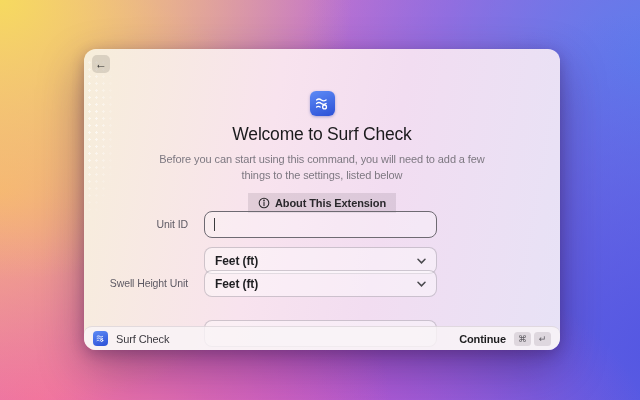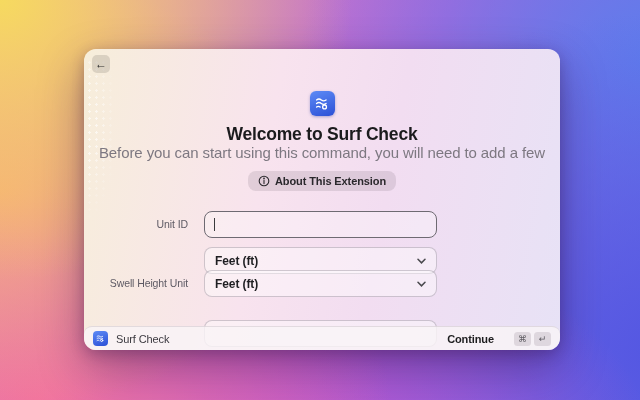--- a/index.html
+++ b/index.html
@@ -40,24 +40,24 @@
   }
 
   
   .content { position:absolute; inset:0; display:flex; flex-direction:column; align-items:center; }
   .app-icon {
     margin-top:42px; width:25px; height:25px; border-radius:6px;
     background:linear-gradient(160deg, #5d8bf6 0%, #2c50d6 100%);
     box-shadow:0 1px 3px rgba(30,50,150,.35);
     display:flex; align-items:center; justify-content:center;
   }
-  .title { margin-top:8px; font-size:17.5px; font-weight:700; color:#1b1b1d; letter-spacing:-.2px; }
-  .subtitle { font-size:15px; line-height:16px; color:#7d7881; text-align:center; letter-spacing:-.1px; }
+  .title { margin-top:8px; font-size:17.5px; font-weight:400; color:#1b1b1d; letter-spacing:-.2px; }
+  .subtitle { margin-top:6px; font-size:11px; line-height:16px; color:#7d7881; text-align:center; letter-spacing:-.1px; }
   .about-btn {
-    margin-top:10px; height:20px; padding:0 10px; border-radius:8px;
+    margin-top:10px; height:20px; padding:0 10px; border-radius:0;
     background:rgba(105,92,105,.16);
     display:flex; align-items:center; gap:5px; cursor:pointer;
   }
   .about-btn .lbl { font-size:11px; font-weight:700; color:#2a282c; letter-spacing:-.1px; }
 
   
   .row { position:absolute; left:0; width:100%; height:27px; }
   .row .flabel {
     position:absolute; left:0; top:0; width:104px; height:27px;
     line-height:27px; text-align:right; font-size:10.5px; color:#5e5a64; letter-spacing:-.1px;
@@ -82,21 +82,21 @@
     border-top:1px solid rgba(60,40,60,.12);
     display:flex; align-items:center; padding:0 9px;border-radius:8px;
   }
   .footer .mini-icon {
     width:15px; height:15px; border-radius:4px;
     background:linear-gradient(160deg, #5d8bf6 0%, #2c50d6 100%);
     display:flex; align-items:center; justify-content:center;
   }
   .footer .app-name { margin-left:8px; font-size:11px; color:#3c3a40; letter-spacing:-.1px; }
   .spacer { flex:1; }
-  .continue { display:flex; align-items:center; gap:20px; cursor:pointer; }
+  .continue { display:flex; align-items:center; gap:8px; cursor:pointer; }
   .continue .clbl { font-size:11px; font-weight:700; color:#1d1d1f; letter-spacing:-.1px; }
   .keys { display:flex; gap:3px; }
   .key {
     width:17px; height:14px; border-radius:3.5px; background:rgba(80,60,80,.14);
     display:flex; align-items:center; justify-content:center;
     font-size:9px; color:#5f5c63;
   }
 </style>
 </head>
 <body>
@@ -116,20 +116,21 @@
         <path d="M4.5 12 C6.5 10.4 8.5 10.4 10.5 12 C12.5 13.6 14.5 13.6 16.5 12"></path>
         <path d="M4.5 16.5 C6 15.3 7.5 15.3 9 16.5"></path>
         <circle cx="14.6" cy="16.3" r="2.4"></circle>
       </svg>
     </div>
 
     <div class="title">Welcome to Surf Check</div>
 
     <div class="subtitle">
       <div>Before you can start using this command, you will need to add a few</div>
+      <div>things to the settings, listed below</div>
     </div>
 
     <div class="about-btn">
       <svg width="12" height="12" viewBox="0 0 14 14" fill="none" stroke="#2a282c" stroke-width="1.3">
         <circle cx="7" cy="7" r="5.6"></circle>
         <line x1="7" y1="6.4" x2="7" y2="10" stroke-linecap="round"></line>
         <circle cx="7" cy="4.1" r="0.4" fill="#2a282c"></circle>
       </svg>
       <span class="lbl">About This Extension</span>
     </div>

